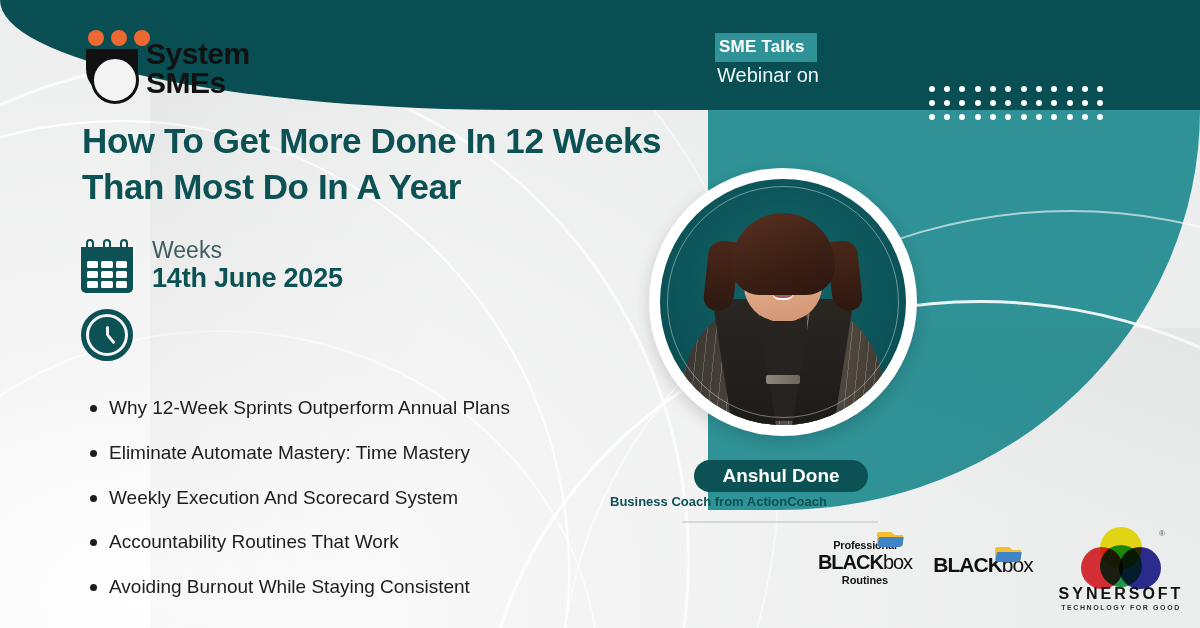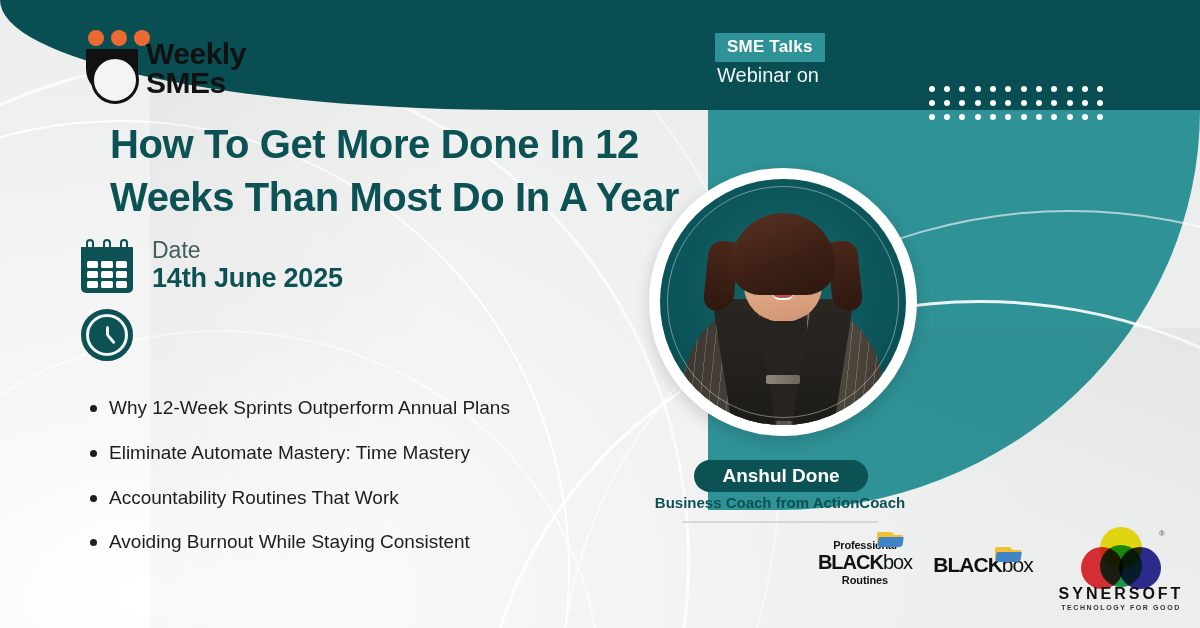--- a/index.html
+++ b/index.html
@@ -63,33 +63,32 @@
     content:""; position:absolute; left:5px; top:7px; width:42px; height:42px;
     border-radius:50%; background:#f4f4f4; border:3px solid #111;
   }
   .logo-text{ position:absolute; left:66px; top:12px; line-height:.96; }
   .logo-text span{ display:block; font-weight:bold; font-size:30px; color:#111; letter-spacing:-.5px; }
 
   
   .badge-sme{
     position:absolute; left:715px; top:33px;
     background:#2f9296; color:#ffffff; font-weight:bold; font-size:17px;
-    padding:4px 12px 5px 12px; letter-spacing:.2px;
+    padding:4px 12px 5px 4px; letter-spacing:.2px;
   }
   .webinar-on{
     position:absolute; left:715px; top:64px; width:106px; text-align:center;
     color:#eef6f6; font-size:20px;
   }
 
   
   .title{
     position:absolute; left:82px; top:118px; width:580px;
-    font-size:40px; font-weight:bold; color:#0c5154; line-height:1.32;
+    font-size:35px; font-weight:bold; color:#0c5154; line-height:1.32;
     letter-spacing:-.4px;
-    margin-left:28px;
   }
 
   
   .meta{ position:absolute; left:80px; top:238px; width:420px; }
   .meta-row{ display:flex; align-items:center; gap:18px; margin-bottom:14px; }
 
   .ico-cal{ position:relative; width:54px; height:54px; flex:0 0 54px; }
   .ico-cal .rings{ position:absolute; left:6px; top:0; width:42px; height:12px; display:flex; justify-content:space-between; }
   .ico-cal .rings i{ width:8px; height:12px; border:2.5px solid #0c5154; border-radius:4px 4px 0 0; border-bottom:none; background:#f4f4f4; }
   .ico-cal .body{ position:absolute; left:1px; top:8px; width:52px; height:46px; background:#0c5154; border-radius:5px; }
@@ -177,22 +176,22 @@
     background:repeating-linear-gradient(96deg, rgba(255,255,255,.85) 0 1px, rgba(255,255,255,0) 1px 9px);
   }
 
   
   .speaker-pill{
     position:absolute; left:694px; top:460px; width:174px; height:32px;
     background:#0c5154; border-radius:18px; color:#ffffff;
     font-size:19px; font-weight:bold; display:flex; align-items:center; justify-content:center;
   }
   .speaker-role{
-    position:absolute; left:610px; top:494px; width:340px; text-align:center;
-    font-size:15px; font-weight:bold; color:#0c5154;
+    position:absolute; left:610px; top:494px; width:340px; 
+    font-size:13px; font-weight:bold; color:#0c5154;
   }
   .speaker-rule{ position:absolute; left:682px; top:521px; width:196px; height:2px; background:#d5d8d8; }
 
   
   .sponsors{ position:absolute; left:805px; top:527px; width:390px; height:80px; }
 
   .lg{ position:absolute; }
   .pba{ left:0px; top:12px; width:120px; text-align:center; }
   .pba .t1{ font-size:11px; font-weight:bold; color:#111; letter-spacing:-.2px; }
   .pba .t2{ font-size:20px; font-weight:bold; color:#111; letter-spacing:-1px; }
@@ -281,21 +280,21 @@
   </div>
 
   <div class="logo">
     <div class="logo-dots">
         <i></i>
         <i></i>
         <i></i>
       </div>
     <div class="logo-mark"></div>
     <div class="logo-text">
-      <span>Weekly</span>
+      <span>System</span>
       <span>SMEs</span>
     </div>
   </div>
 
   <div class="badge-sme">SME Talks</div>
   <div class="webinar-on">Webinar on</div>
 
   <div class="title">How To Get More Done In 12 Weeks Than Most Do In A Year</div>
 
   <div class="meta">
@@ -315,21 +314,21 @@
             <i></i>
             <i></i>
             <i></i>
             <i></i>
             <i></i>
             <i></i>
             <i></i>
           </div>
       </div>
       <div>
-        <div class="meta-label">Date</div>
+        <div class="meta-label">Weeks</div>
         <div class="meta-value">14th June 2025</div>
       </div>
     </div>
 
     <div class="meta-row">
       <div class="ico-clock">
         <div class="ring"></div>
         <div class="face"></div>
         <div class="h"></div>
         <div class="m"></div>
@@ -338,20 +337,24 @@
   </div>
 
   <div class="bullets">
     <div class="bullet">
       <span class="dot"></span>
       <span class="txt">Why 12-Week Sprints Outperform Annual Plans</span>
     </div>
     <div class="bullet">
       <span class="dot"></span>
       <span class="txt">Eliminate Automate Mastery: Time Mastery</span>
+    </div>
+    <div class="bullet">
+      <span class="dot"></span>
+      <span class="txt">Weekly Execution And Scorecard System</span>
     </div>
     <div class="bullet">
       <span class="dot"></span>
       <span class="txt">Accountability Routines That Work</span>
     </div>
     <div class="bullet">
       <span class="dot"></span>
       <span class="txt">Avoiding Burnout While Staying Consistent</span>
     </div>
   </div>

